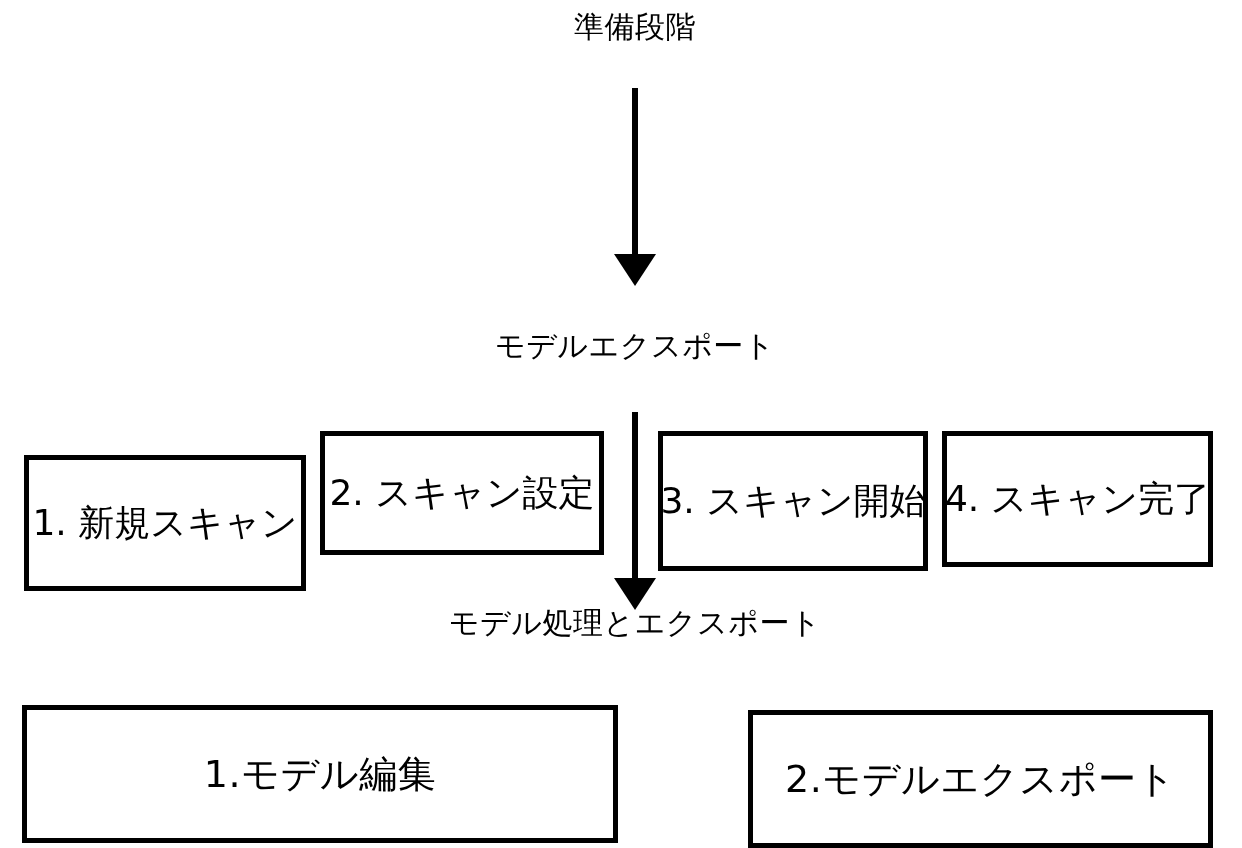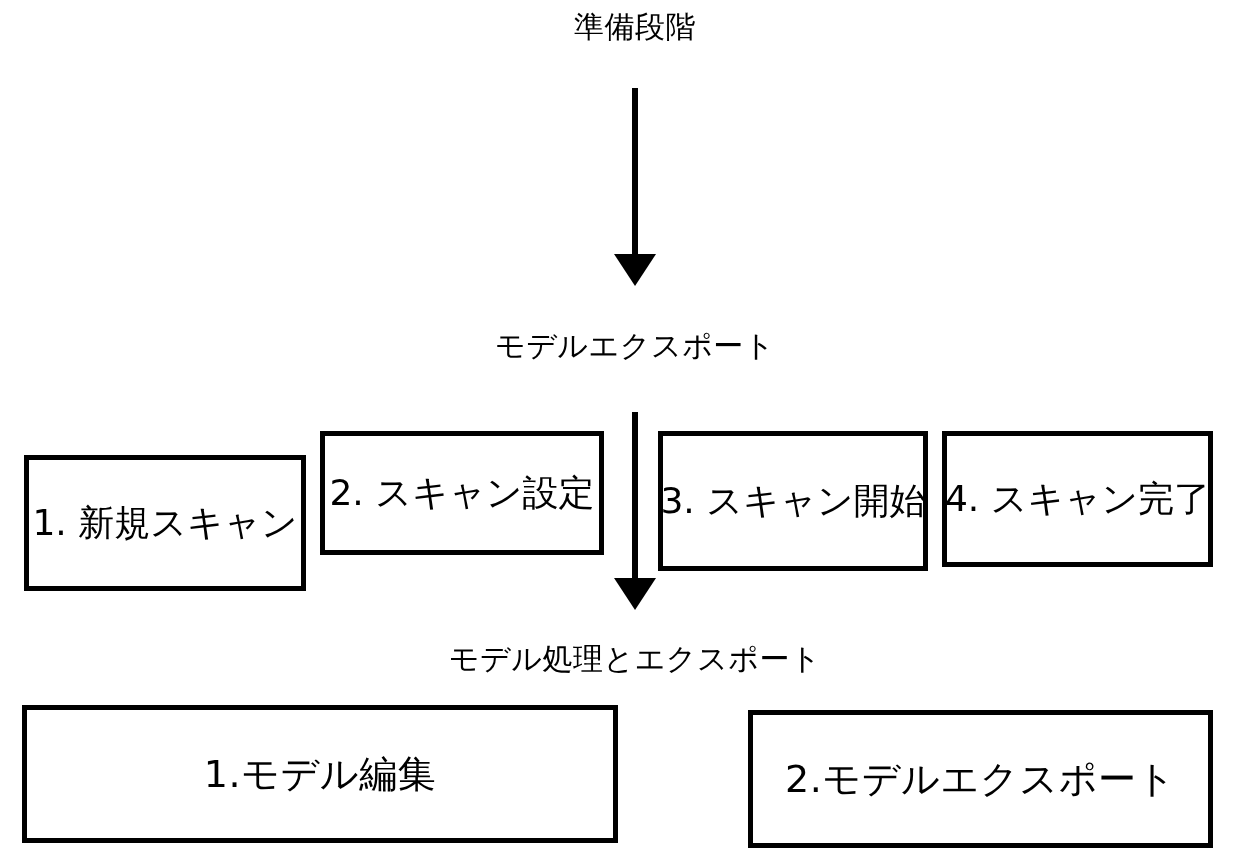--- a/index.html
+++ b/index.html
@@ -94,21 +94,21 @@
   </div>
 
   <div class="node-box" style="left:658px; top:431px; width:270px; height:140px;">
     <span class="node-label compact">3. スキャン開始</span>
   </div>
 
   <div class="node-box" style="left:942px; top:431px; width:271px; height:136px;">
     <span class="node-label compact">4. スキャン完了</span>
   </div>
 
-  <div class="section-header" style="left:385px; top:644px; width:500px;">モデル処理とエクスポート</div>
+  <div class="section-header" style="left:385px; top:608px; width:500px;">モデル処理とエクスポート</div>
 
   <div class="node-box" style="left:22px; top:705px; width:596px; height:138px;">
     <span class="node-label">1.モデル編集</span>
   </div>
 
   <div class="node-box" style="left:748px; top:710px; width:465px; height:138px;">
     <span class="node-label">2.モデルエクスポート</span>
   </div>
 
 </div>

